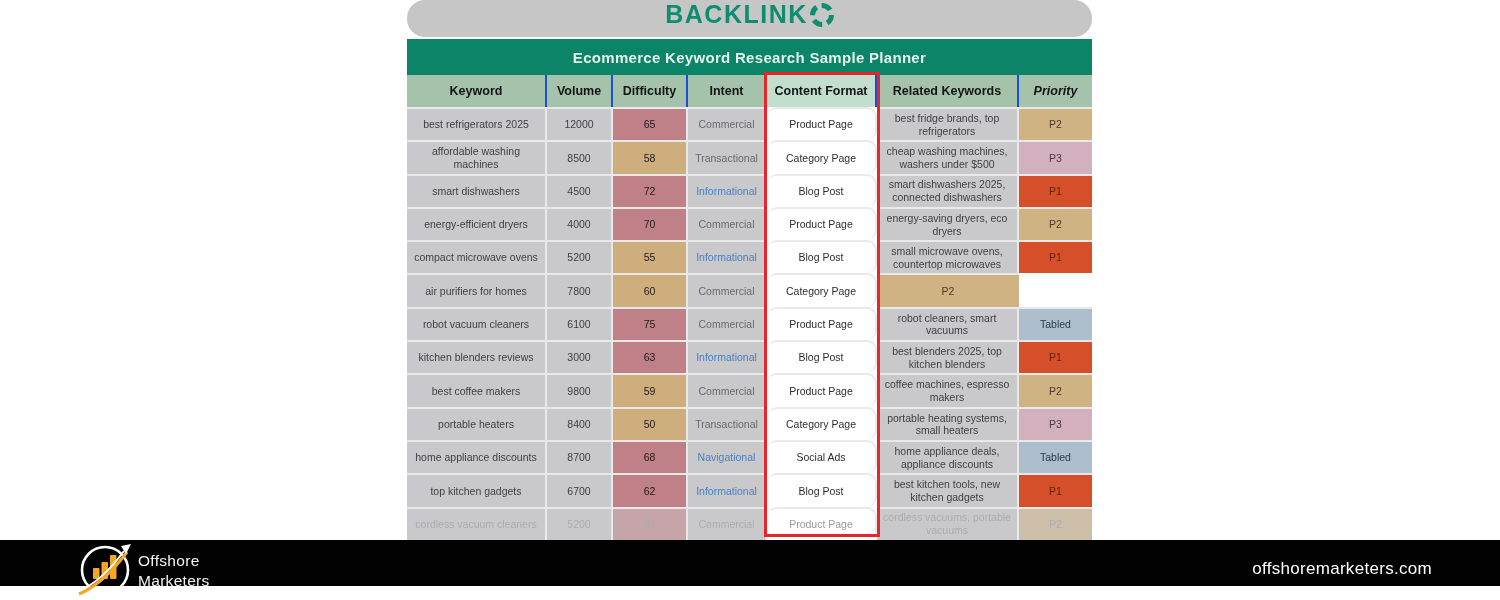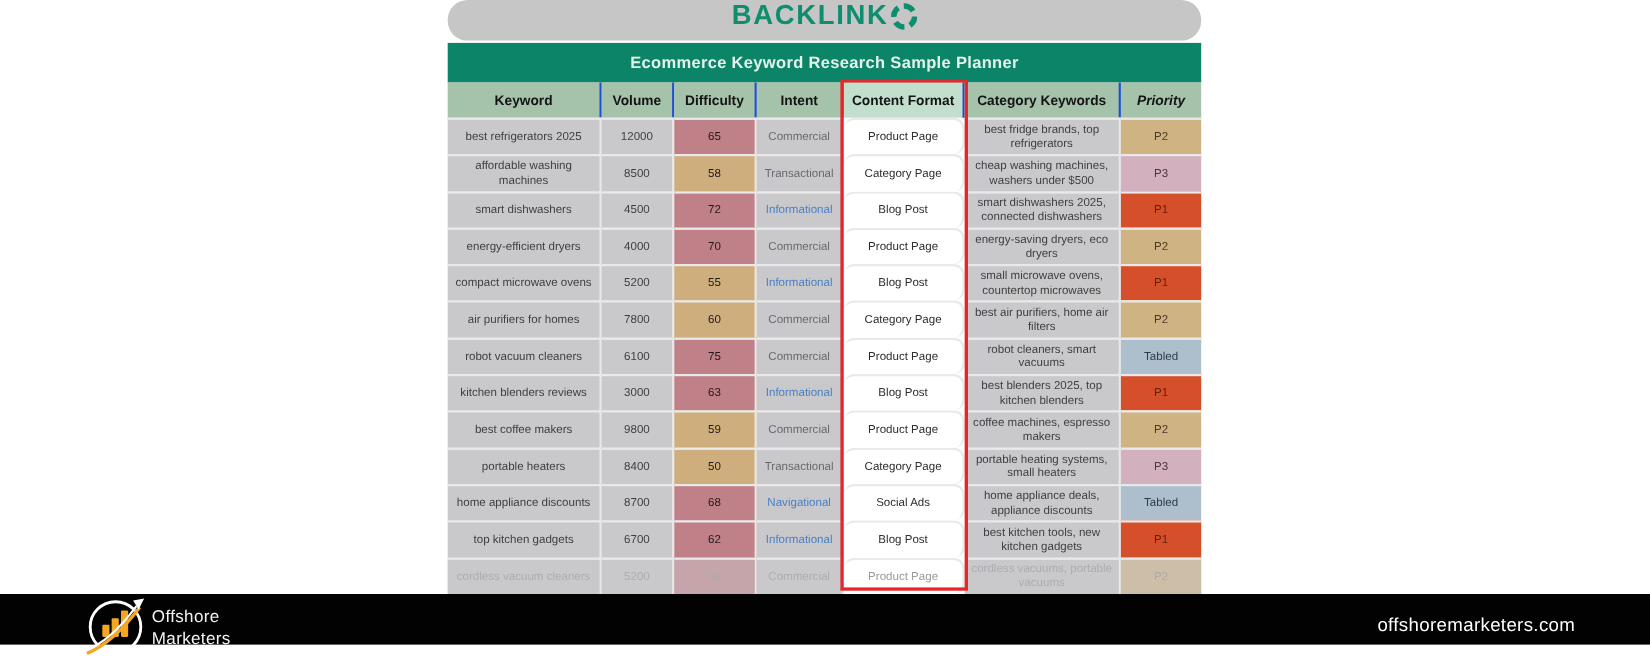--- a/index.html
+++ b/index.html
@@ -87,21 +87,21 @@
   <div class="banner">
     <span>Ecommerce Keyword Research Sample Planner</span>
   </div>
 
   <div class="thead" id="thead">
       <div class="th">Keyword</div>
       <div class="th">Volume</div>
       <div class="th">Difficulty</div>
       <div class="th">Intent</div>
       <div class="th hl">Content Format</div>
-      <div class="th">Category Keywords</div>
+      <div class="th">Related Keywords</div>
       <div class="th">Priority</div>
     </div>
   <div id="tbody">
       <div class="trow">
         <div class="cell">best refrigerators 2025</div>
         <div class="cell">12000</div>
         <div class="cell diff-high">65</div>
         <div class="cell intent-plain">Commercial</div>
         <div class="cell fmt">Product Page</div>
         <div class="cell">best fridge brands, top refrigerators</div>
@@ -142,21 +142,20 @@
         <div class="cell fmt">Blog Post</div>
         <div class="cell">small microwave ovens, countertop microwaves</div>
         <div class="cell pr-p1">P1</div>
       </div>
       <div class="trow">
         <div class="cell">air purifiers for homes</div>
         <div class="cell">7800</div>
         <div class="cell diff-mid">60</div>
         <div class="cell intent-plain">Commercial</div>
         <div class="cell fmt">Category Page</div>
-        <div class="cell">best air purifiers, home air filters</div>
         <div class="cell pr-p2">P2</div>
       </div>
       <div class="trow">
         <div class="cell">robot vacuum cleaners</div>
         <div class="cell">6100</div>
         <div class="cell diff-high">75</div>
         <div class="cell intent-plain">Commercial</div>
         <div class="cell fmt">Product Page</div>
         <div class="cell">robot cleaners, smart vacuums</div>
         <div class="cell pr-tabled">Tabled</div>

